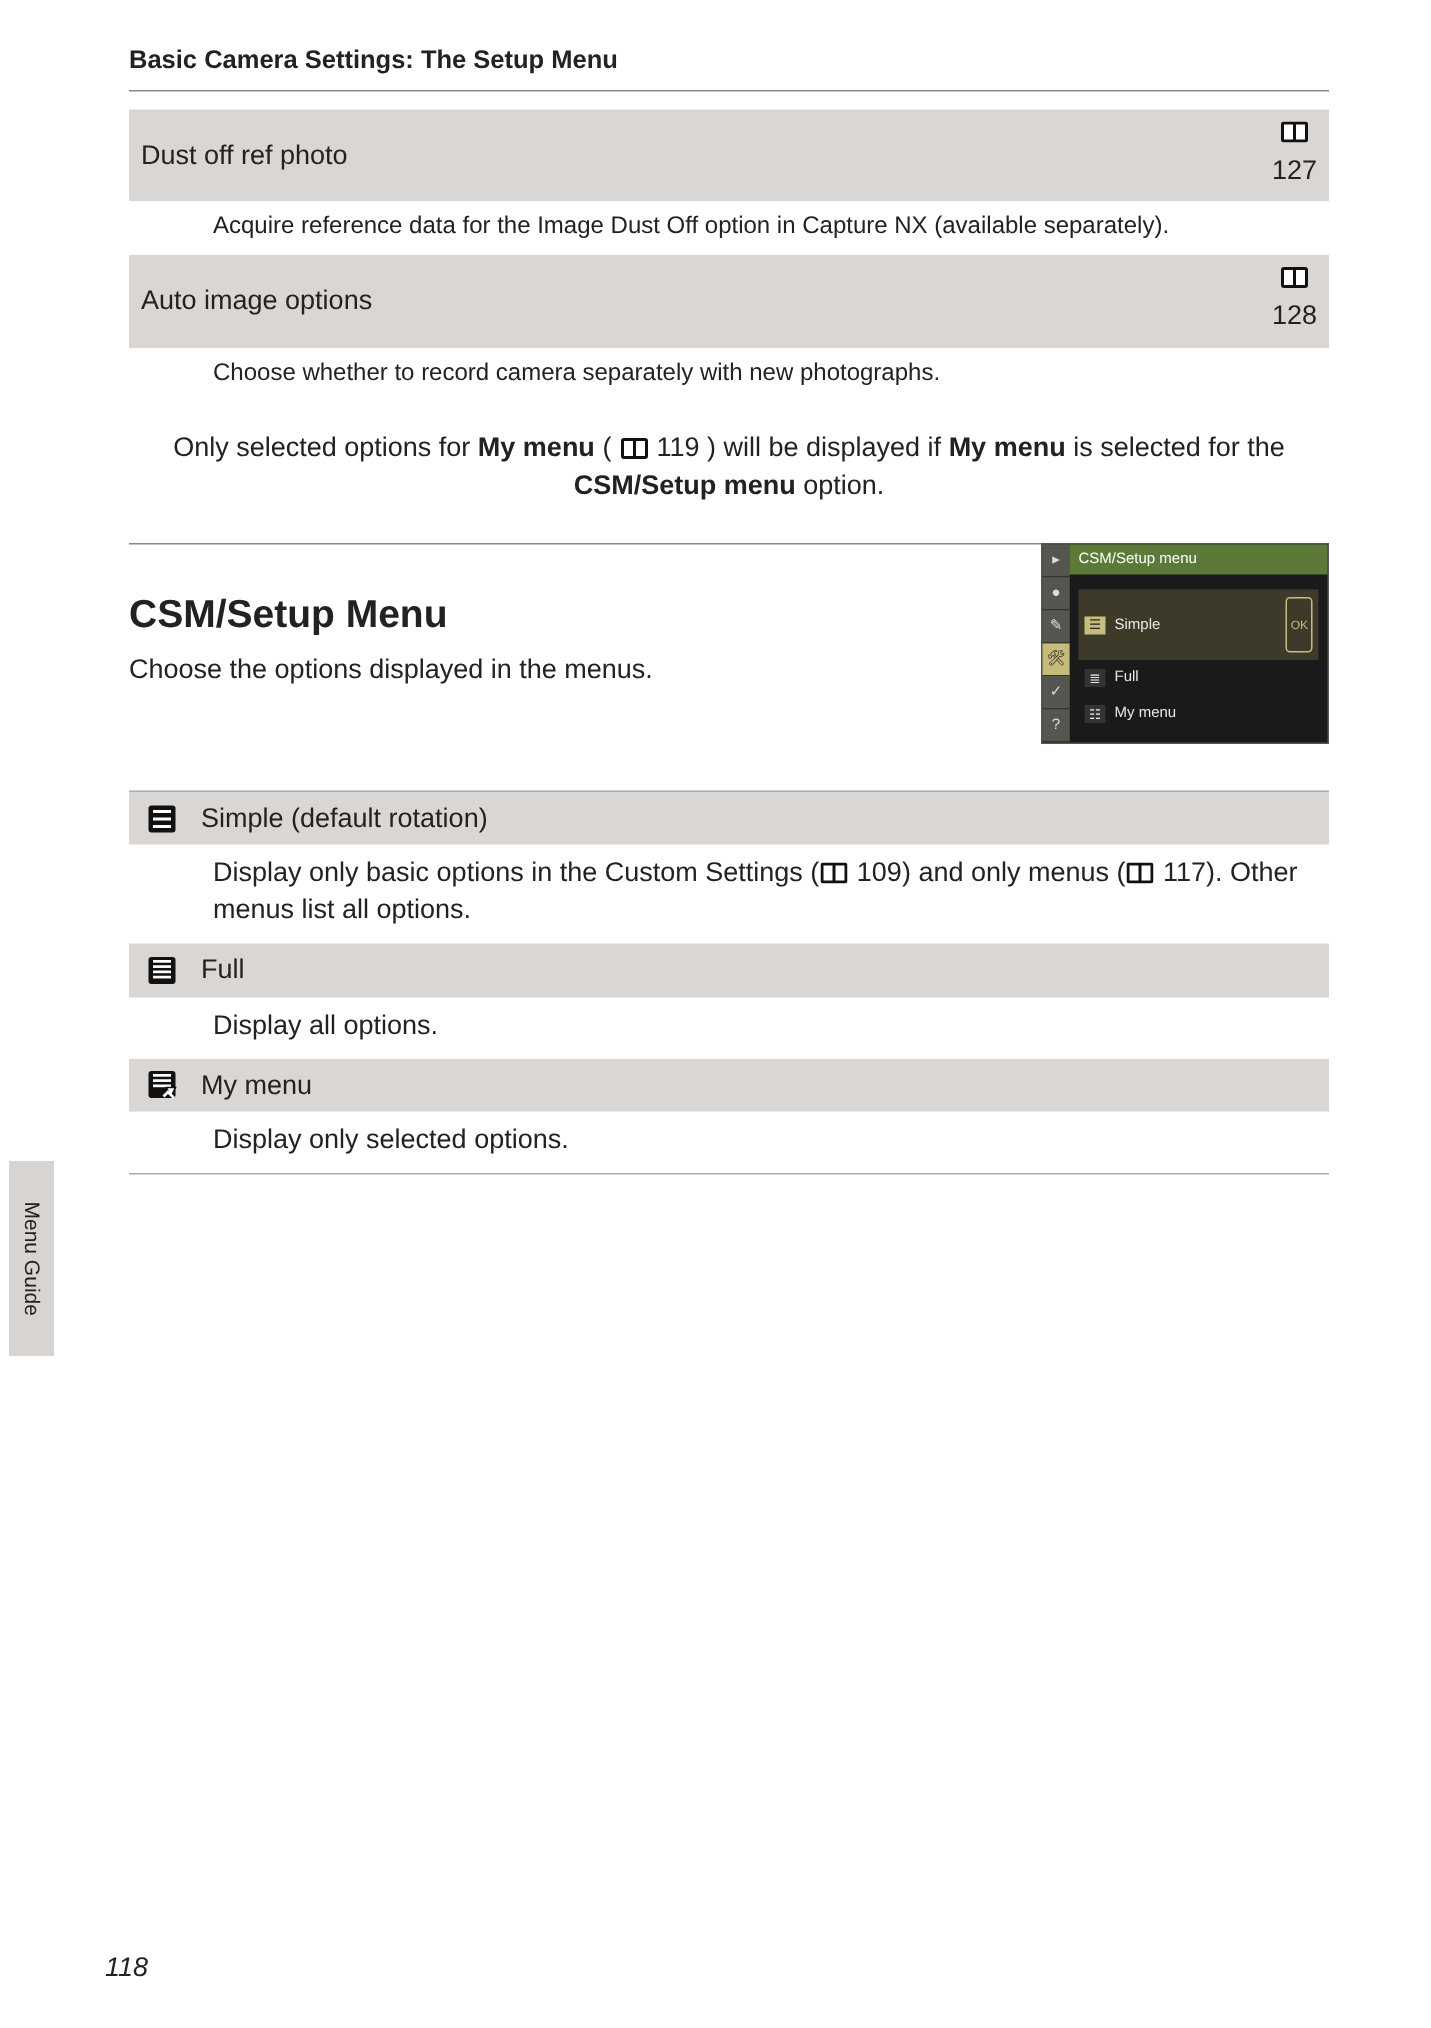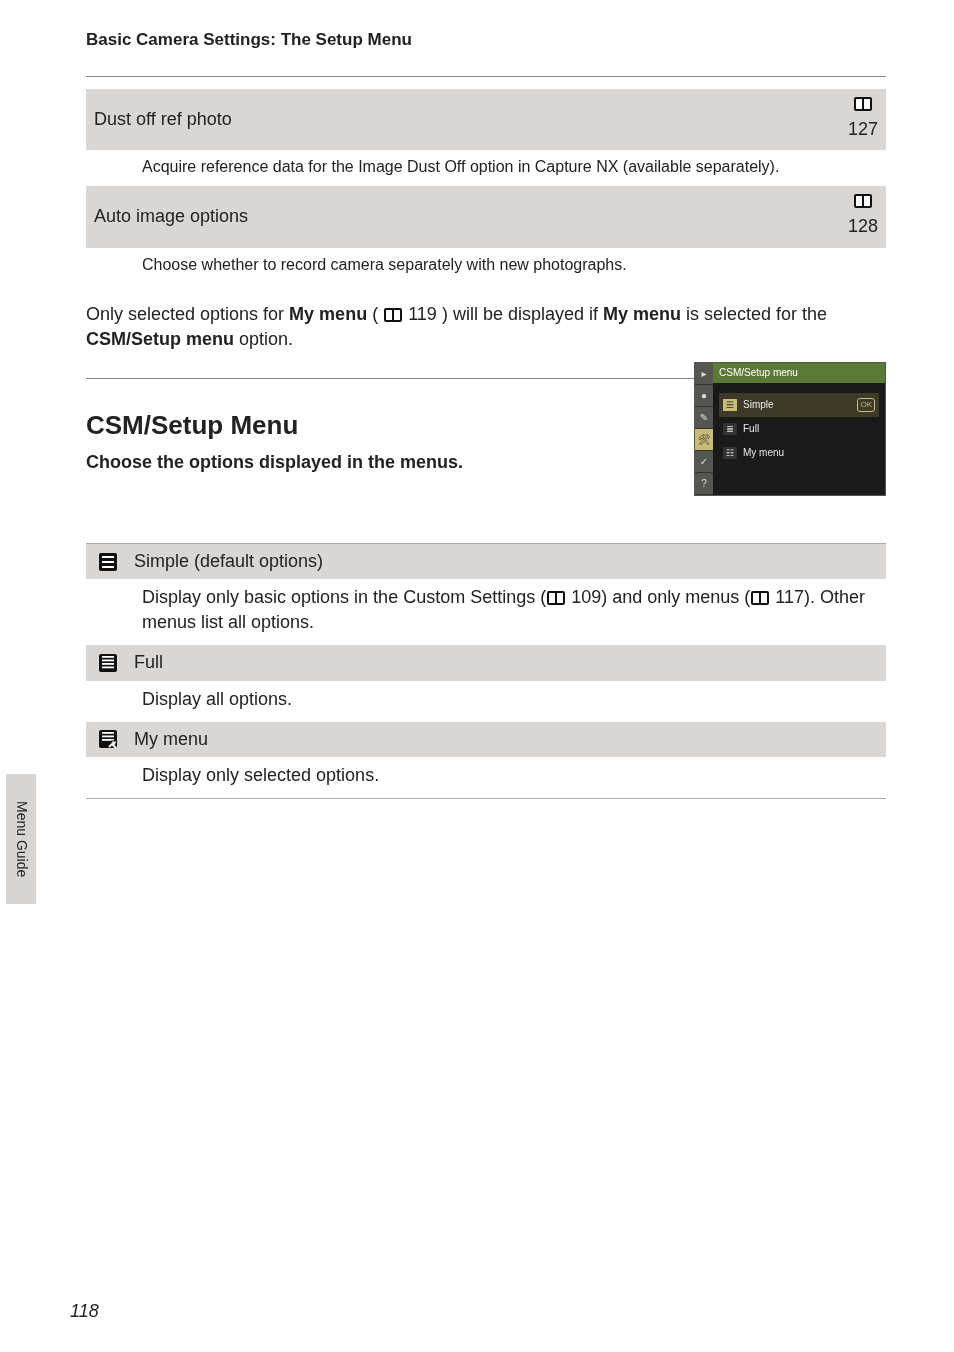--- a/index.html
+++ b/index.html
@@ -14,21 +14,21 @@
     line-height: 1.4;
   }
   .page {
     padding: 28px 68px 28px 86px;
     position: relative;
     height: 100%;
   }
   .running-head {
     font-weight: 600;
     font-size: 17px;
-    padding-bottom: 24px;
+    padding-bottom: 8px;
     border-bottom: 1px solid #888;
     margin-bottom: 12px;
   }
   .section-block {
     margin-bottom: 18px;
   }
   .row-title {
     display: flex;
     align-items: center;
     justify-content: space-between;
@@ -37,41 +37,41 @@
     font-size: 18px;
   }
   .row-title .ref { display: flex; align-items: center; gap: 6px; flex-direction: column; }
   .row-desc {
     padding: 6px 10px 8px 56px;
     font-size: 16px;
   }
   .body-text {
     font-size: 18px;
     margin: 16px 0 8px 0;
+    text-align: center;
   }
   .body-text b { font-weight: 700; }
   hr.div {
     border: none;
     border-top: 1px solid #888;
     margin: 26px 0 28px 0;
   }
   h2.subhead {
     font-size: 26px;
     font-weight: 700;
     margin-bottom: 6px;
   }
   .intro {
     font-size: 18px;
     margin-bottom: 14px;
   }
   .menu-and-text {
     display: flex;
     gap: 14px;
     align-items: flex-start;
-    font-weight: bold;
   }
   .menu-and-text .txt { flex: 1; }
   
   .lcd {
     width: 192px;
     height: 134px;
     background: #1a1a1a;
     border: 1px solid #555;
     position: absolute;
     right: 68px;
@@ -124,21 +124,21 @@
     display: inline-flex; align-items:center; justify-content:center;
     font-size: 9px;
     background:#333;
   }
   .lcd-row .ok {
     margin-left: auto;
     font-size: 8px;
     border: 1px solid #c7bc7b;
     color: #c7bc7b;
     border-radius: 3px;
-    padding: 0 2px;
+    padding: 12px 2px;
     text-align: right;
   }
 
   
   .opt-table {
     border-top: 1px solid #aaa;
     border-bottom: 1px solid #aaa;
     margin-top: 54px;
   }
   .opt-head {
@@ -301,21 +301,21 @@
     <div>
       <div class="opt-head">
         <span class="icon-col">
           <svg class="simple-icon" viewBox="0 0 22 20">
               <rect x="2" y="1" width="18" height="18" rx="2" fill="#111"></rect>
               <rect x="5" y="4" width="12" height="2" fill="#fff"></rect>
               <rect x="5" y="9" width="12" height="2" fill="#fff"></rect>
               <rect x="5" y="14" width="12" height="2" fill="#fff"></rect>
             </svg>
         </span>
-        <span>Simple (default options)</span>
+        <span>Simple (default rotation)</span>
       </div>
       <div class="opt-desc">
         <span>Display only basic options in the Custom Settings (</span><span class="inline-icon">
             <svg viewBox="0 0 18 14">
               <rect x="0" y="0" width="18" height="14" rx="2" fill="#111"></rect>
               <path d="M2 2h6v10H2zM10 2h6v10h-6z" fill="#fff"></path>
             </svg>
           </span> <span>109</span><span>) and only menus (</span><span class="inline-icon">
             <svg viewBox="0 0 18 14">
               <rect x="0" y="0" width="18" height="14" rx="2" fill="#111"></rect>

